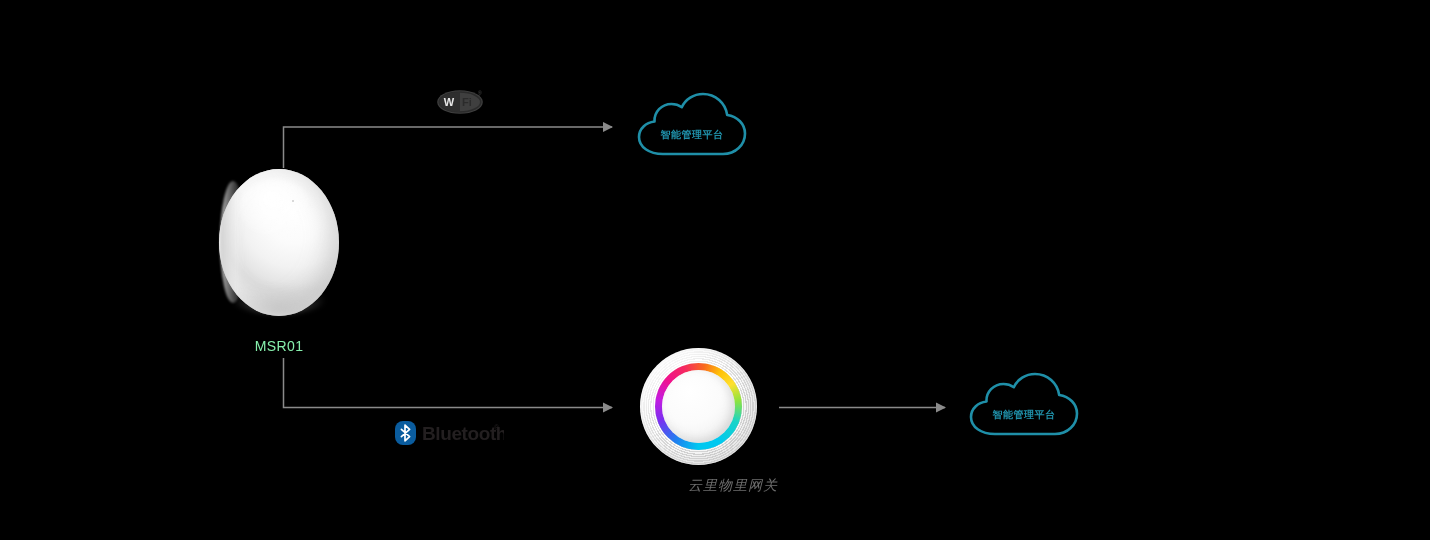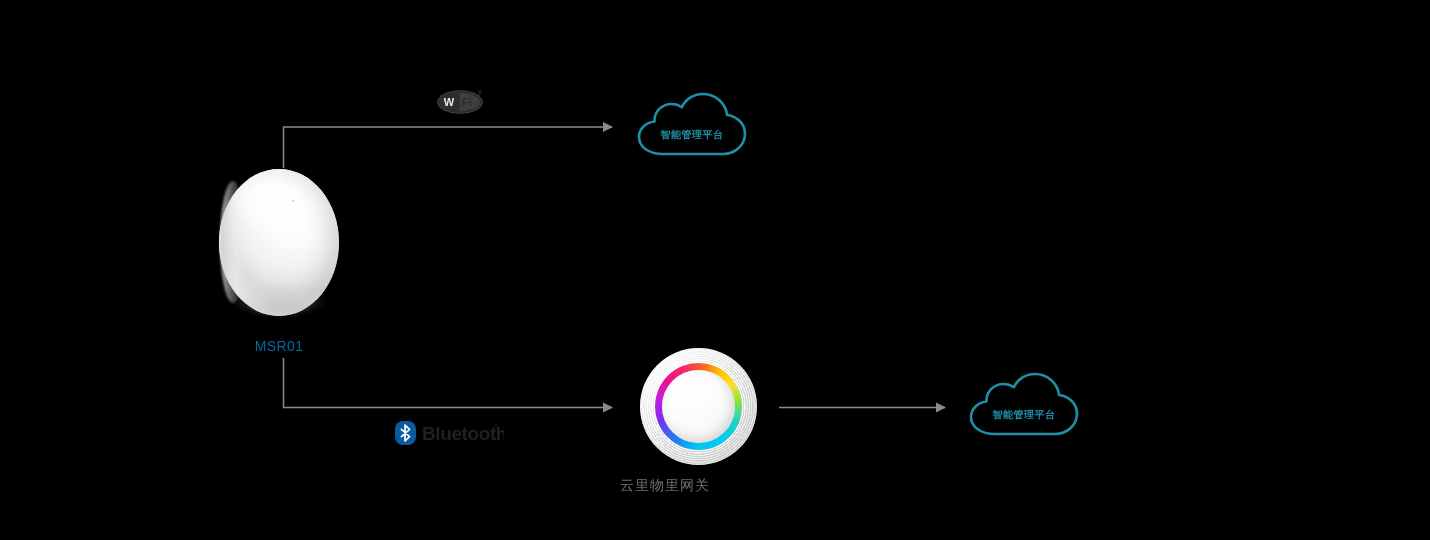--- a/index.html
+++ b/index.html
@@ -84,21 +84,21 @@
     height: 2px;
     border-radius: 50%;
     background: #cccccc;
   }
   .sensor-label {
     position: absolute;
     left: 219px;
     top: 338px;
     width: 120px;
     text-align: center;
-    color: #0369a1;
+    color: #86efac;
     font-size: 14px;
     letter-spacing: 0.4px;
     white-space: nowrap;
   }
 
   
   .gateway {
     position: absolute;
     left: 640px;
     top: 348px;
@@ -155,25 +155,26 @@
     height: 73px;
     border-radius: 50%;
     background: radial-gradient(circle at 38% 30%, #ffffff 0%, #fbfbfb 46%, #f0f0f0 80%, #e7e7e7 100%);
     box-shadow: inset -3px -3px 9px rgba(180,180,180,0.45), inset 2px 2px 7px rgba(255,255,255,0.95);
   }
   .gateway-label {
     position: absolute;
     left: 620px;
     top: 477px;
     width: 158px;
-    text-align: left;
+    text-align: right;
     color: #6e6e6e;
     font-size: 14px;
     letter-spacing: 1px;
     white-space: nowrap;
+    font-style: italic;
   }
 
   
   .cloud {
     position: absolute;
   }
   .cloud svg { display: block; overflow: visible; }
   .cloud-text {
     position: absolute;
     left: 0;

